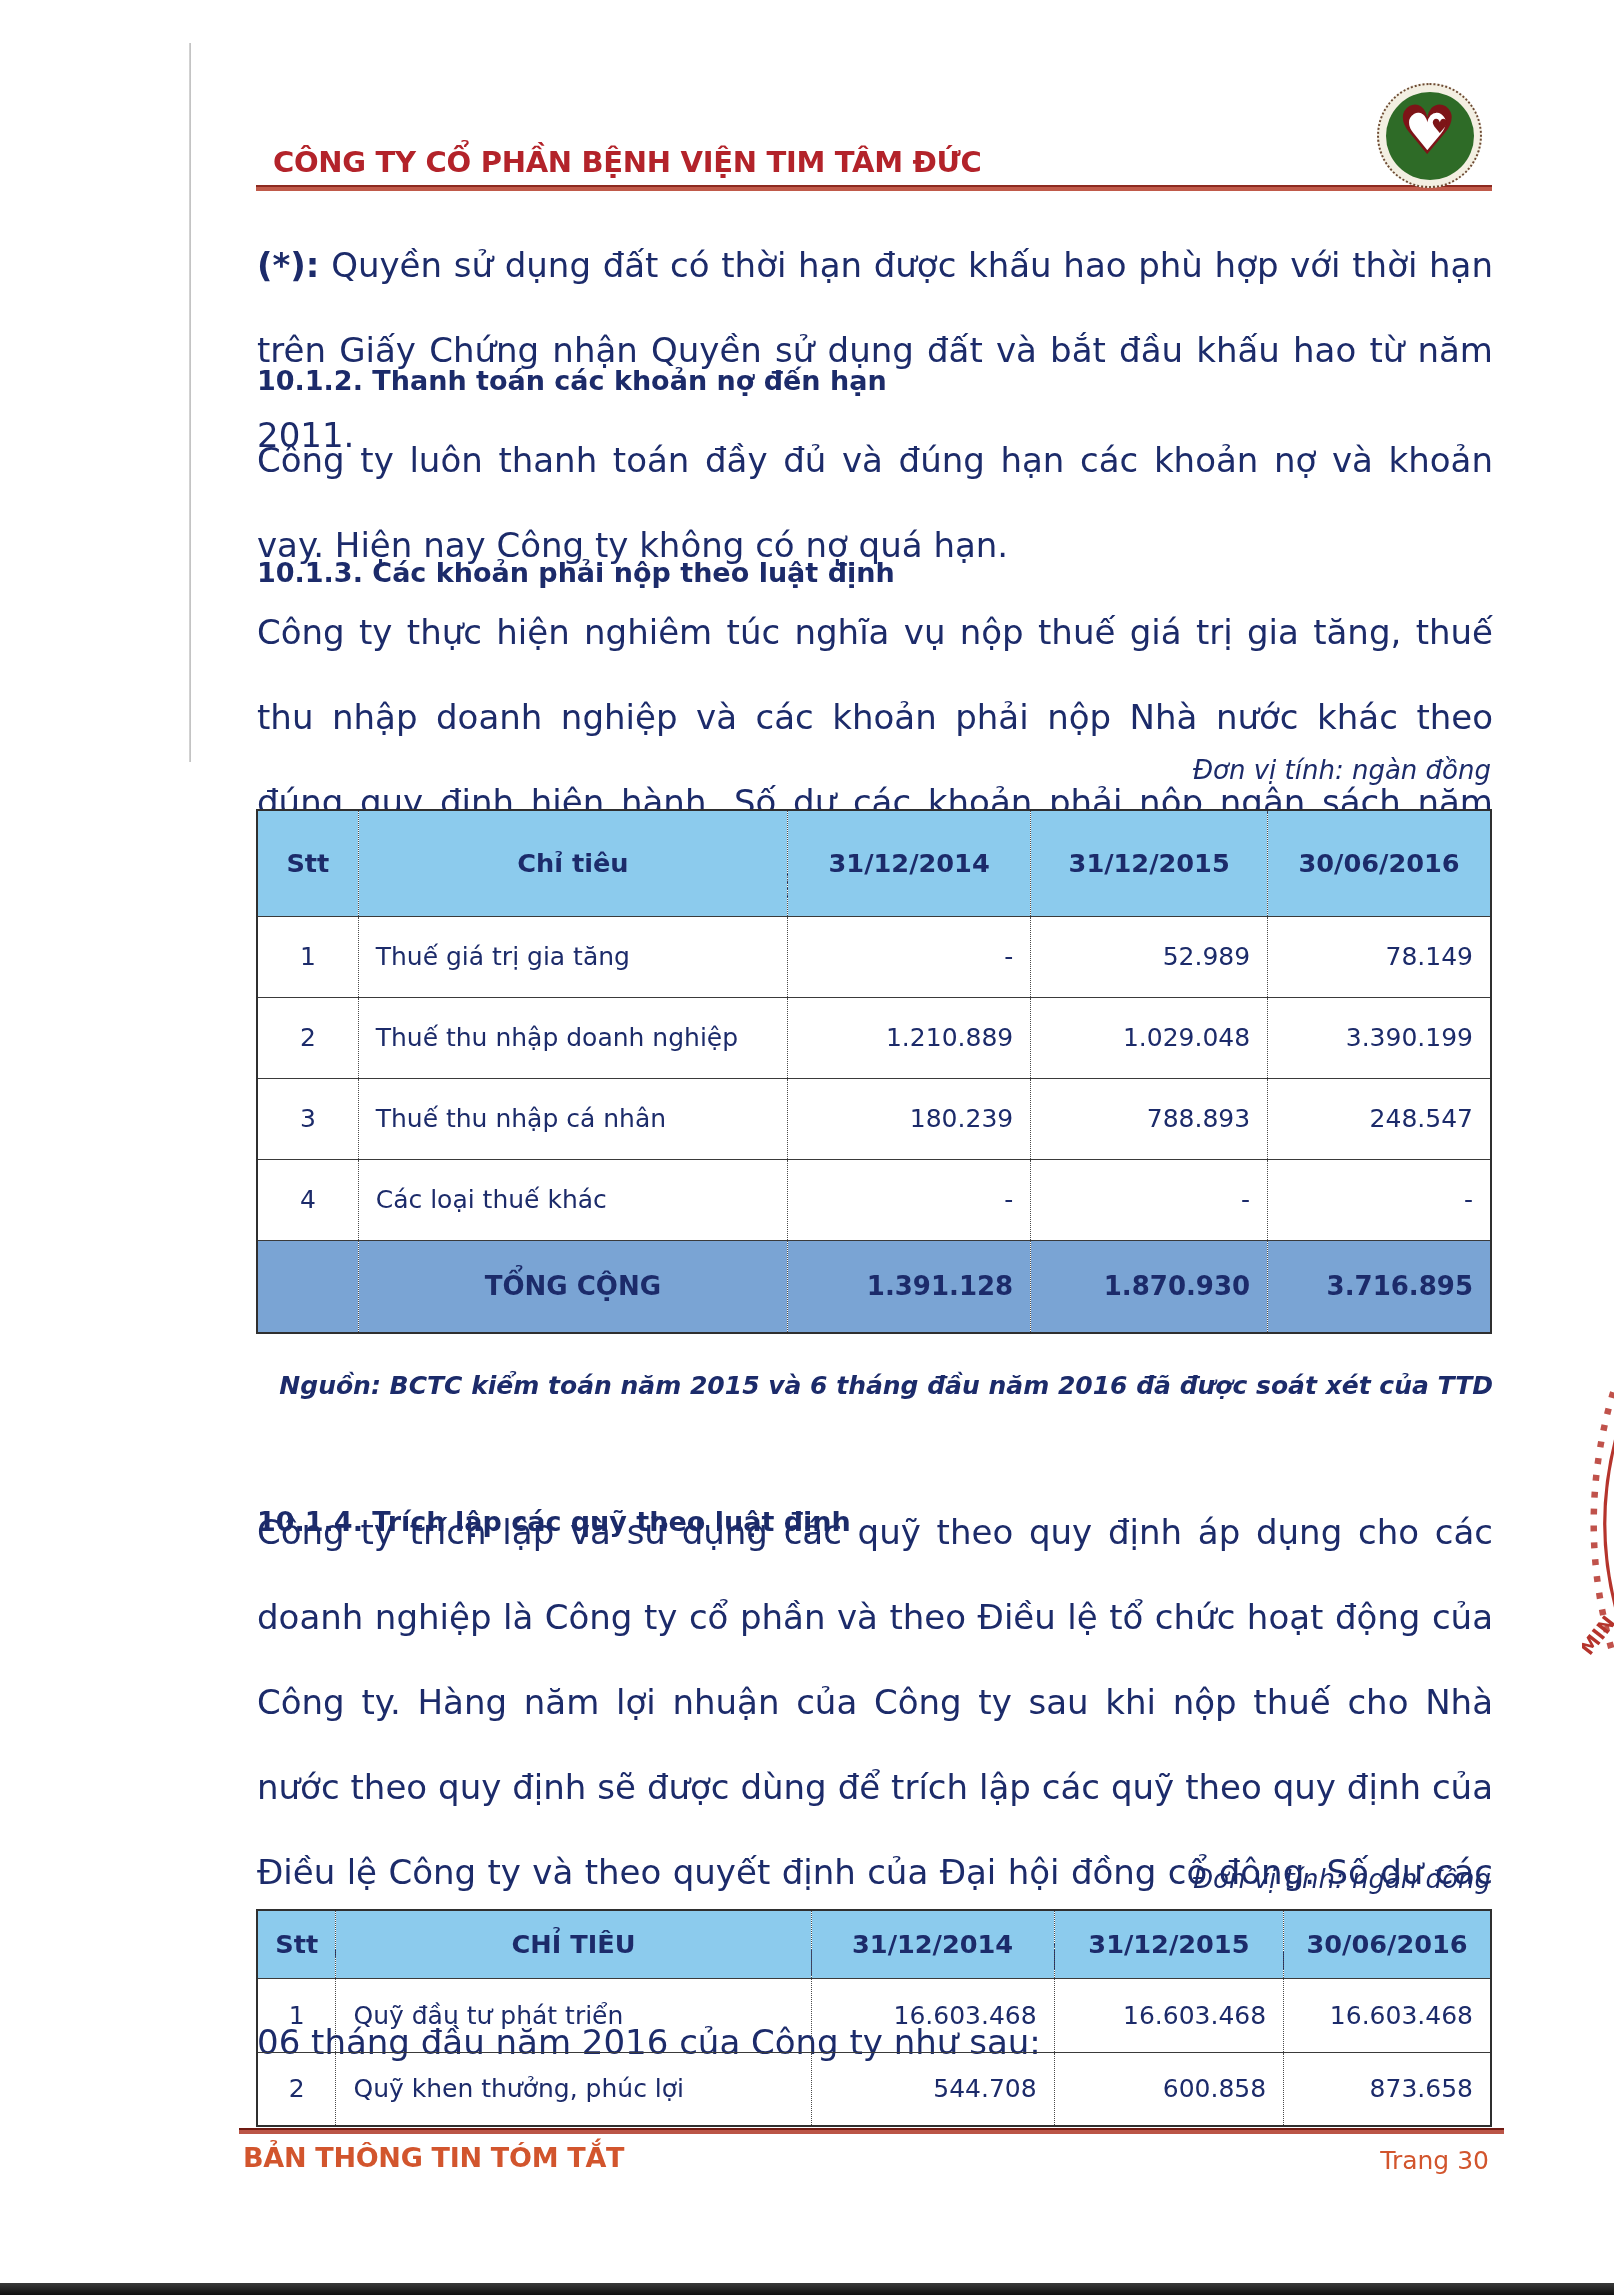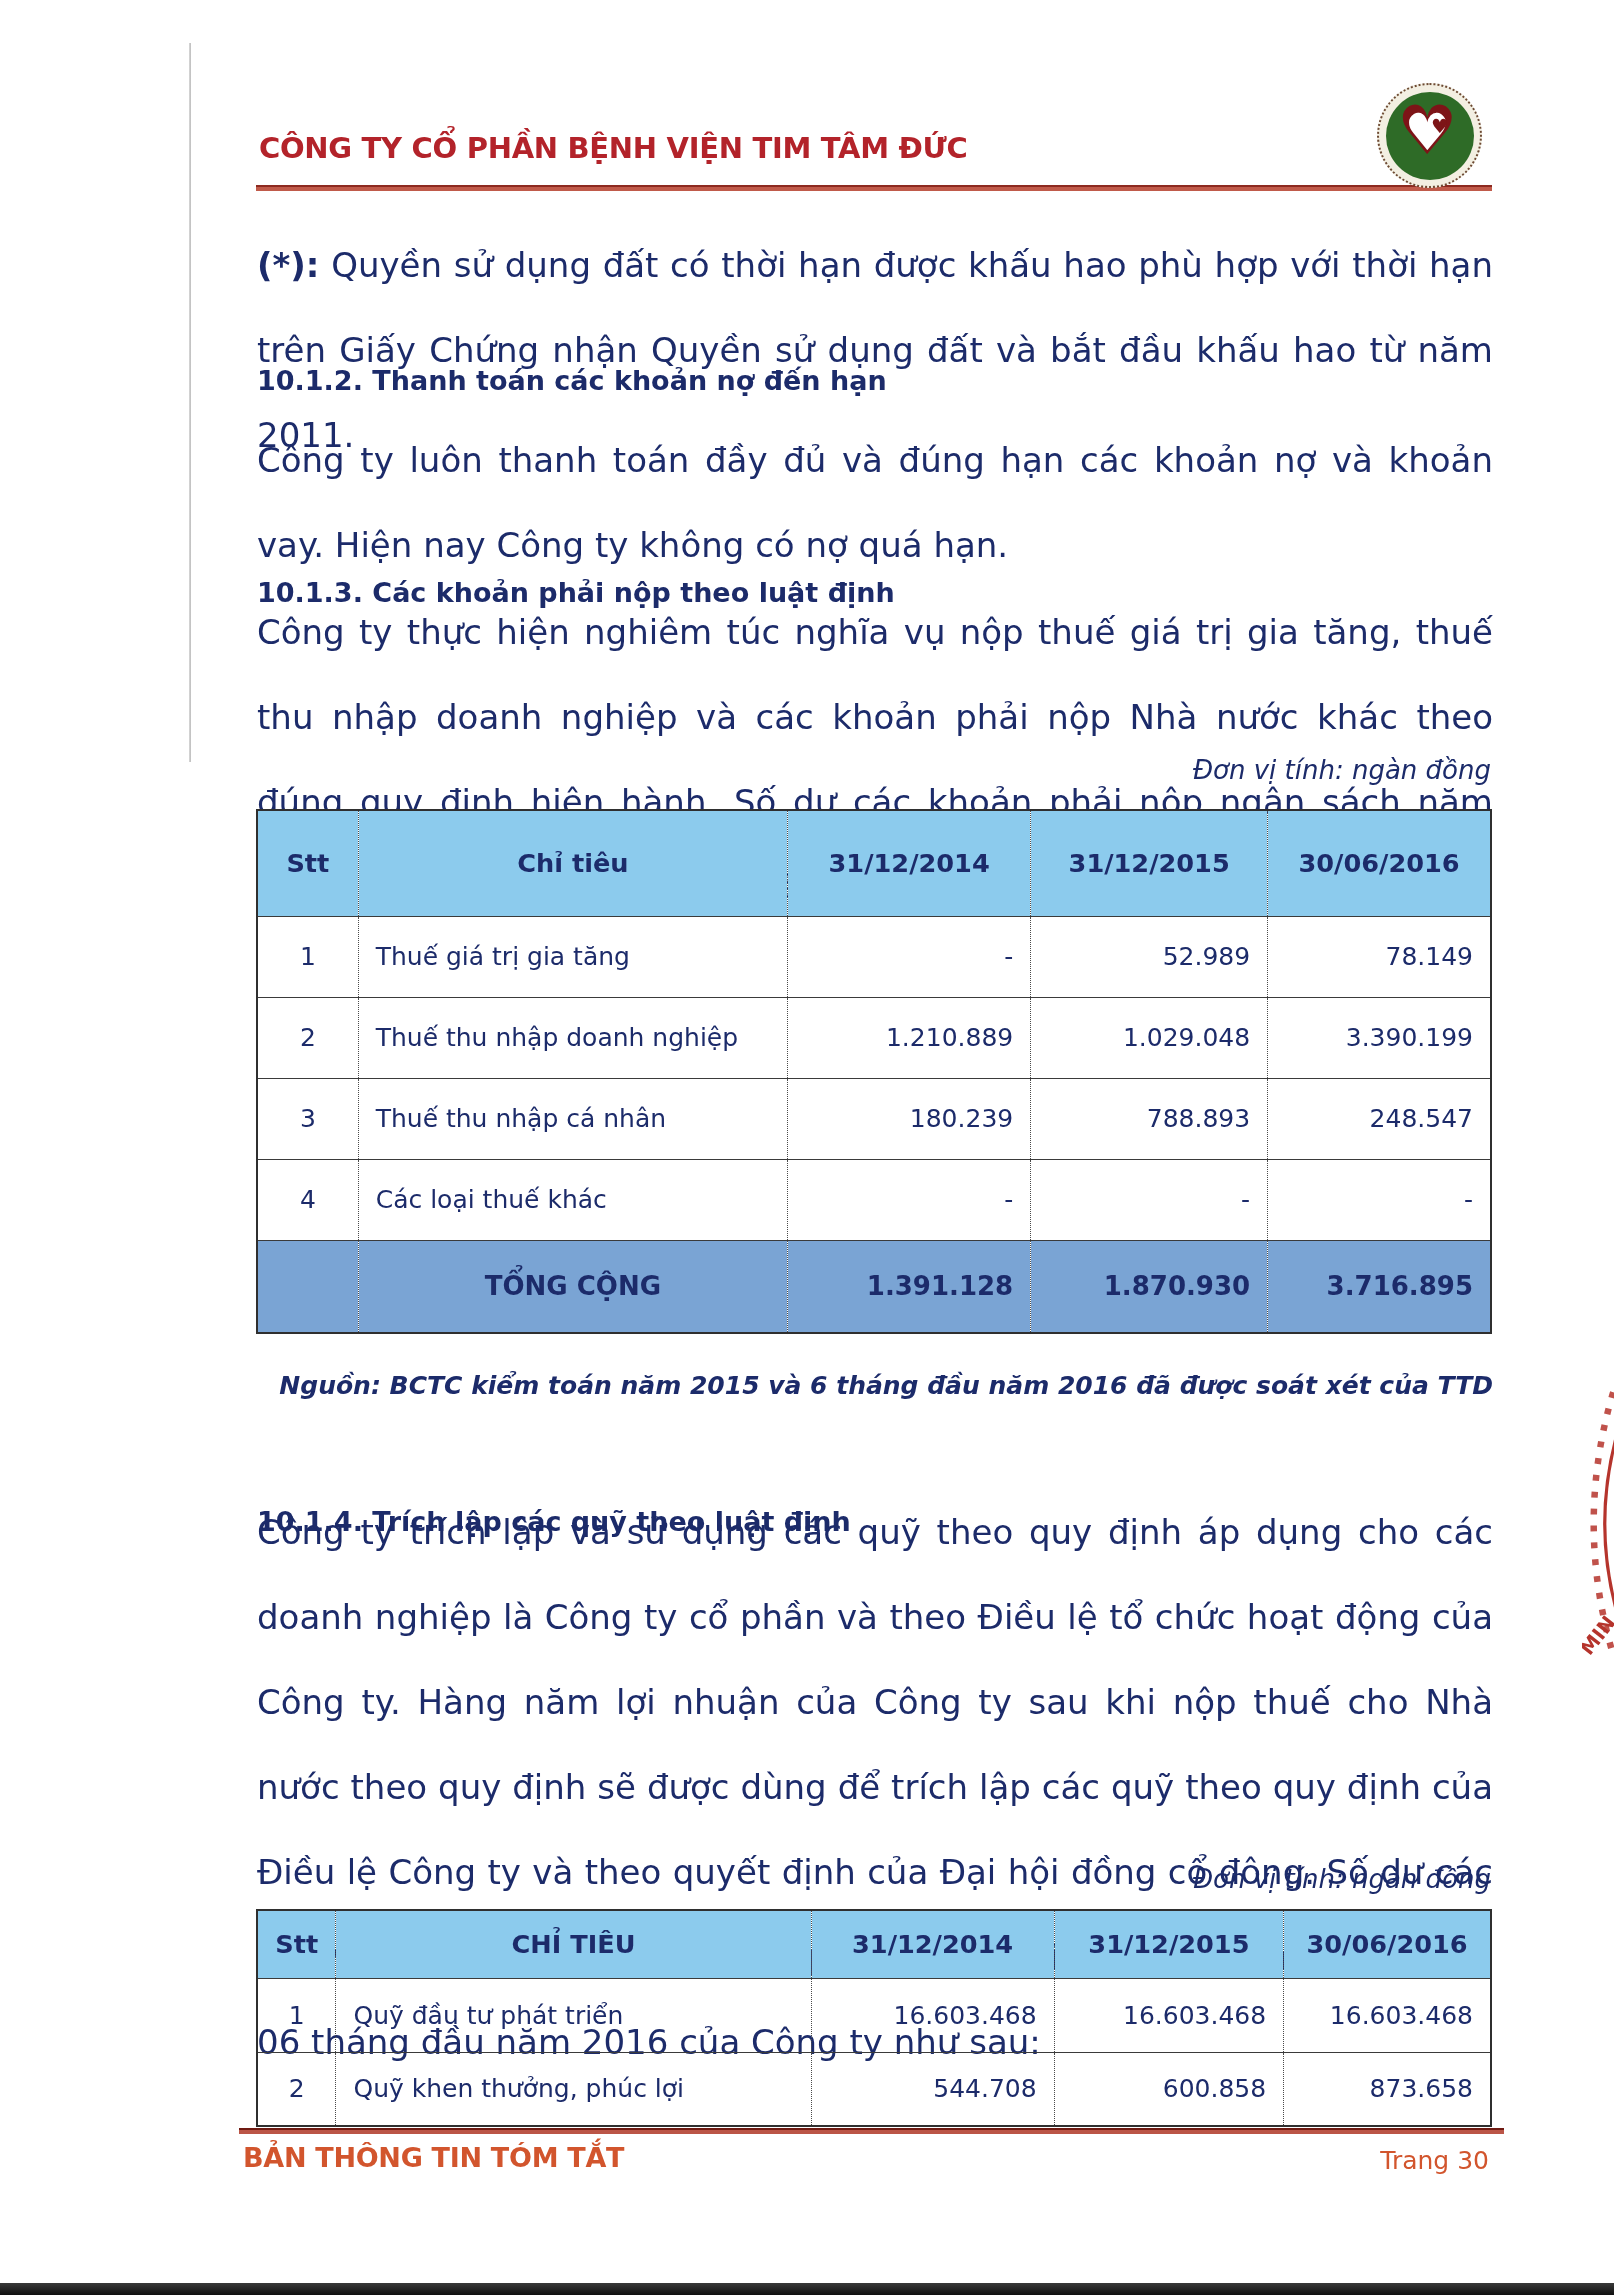--- a/index.html
+++ b/index.html
@@ -11,21 +11,21 @@
     font-family:"DejaVu Sans","Liberation Sans",sans-serif;
     color:#1c2b6a;
   }
   .scan-line {
     position:absolute; left:189px; top:43px; width:2px; height:719px;
     background:linear-gradient(to right,#d8d8d8,#bdbdbd);
   }
   
   .company-name {
     position:absolute; left:257px; top:129px; width:985px;
-    margin:2px; font-size:29px; font-weight:700; letter-spacing:-0.3px;
+    margin:16px; font-size:29px; font-weight:700; letter-spacing:-0.3px;
     color:#b3232a;
   }
   .header-rule {
     position:absolute; left:256px; top:185px; width:1236px; height:5.9px;
     background:linear-gradient(to bottom,#8d2a20 0 30%,#c05a4a 30% 100%);
   }
   .logo { position:absolute; left:1377px; top:83px; width:105px; height:105px; }
   .logo-outer {
     position:absolute; inset:0; border-radius:50%;
     background:#f3efe2; border:2.6px dotted #6d4a33;
@@ -107,21 +107,21 @@
     <span class="heart heart-dark">♥</span>
     <span class="heart heart-white">♥</span>
     <span class="heart heart-small">♥</span>
   </div>
 
   <p class="block para" style="top:223px;"><span class="b">(*):</span> <span>Quyền sử dụng đất có thời hạn được khấu hao phù hợp với thời hạn trên Giấy Chứng nhận Quyền sử dụng đất và bắt đầu khấu hao từ năm 2011.</span></p>
 
   <h2 class="block h2" style="top:365px;">10.1.2. Thanh toán các khoản nợ đến hạn</h2>
   <p class="block para" style="top:418px;">Công ty luôn thanh toán đầy đủ và đúng hạn các khoản nợ và khoản vay. Hiện nay Công ty không có nợ quá hạn.</p>
 
-  <h2 class="block h2" style="top:557px;margin-top:20px;">10.1.3. Các khoản phải nộp theo luật định</h2>
+  <h2 class="block h2" style="top:557px;">10.1.3. Các khoản phải nộp theo luật định</h2>
   <p class="block para" style="top:590px;">Công ty thực hiện nghiêm túc nghĩa vụ nộp thuế giá trị gia tăng, thuế thu nhập doanh nghiệp và các khoản phải nộp Nhà nước khác theo đúng quy định hiện hành. Số dư các khoản phải nộp ngân sách năm 2013, 2014 và 06 tháng đầu năm 2015 như sau:</p>
 
   <div class="unit" style="top:755px;">Đơn vị tính: ngàn đồng</div>
 
   <div class="tbl-wrap" style="top:809px;">
     <table class="fin t1">
       <colgroup>
         <col style="width:8.2%">
           <col style="width:34.8%">
           <col style="width:19.7%">

